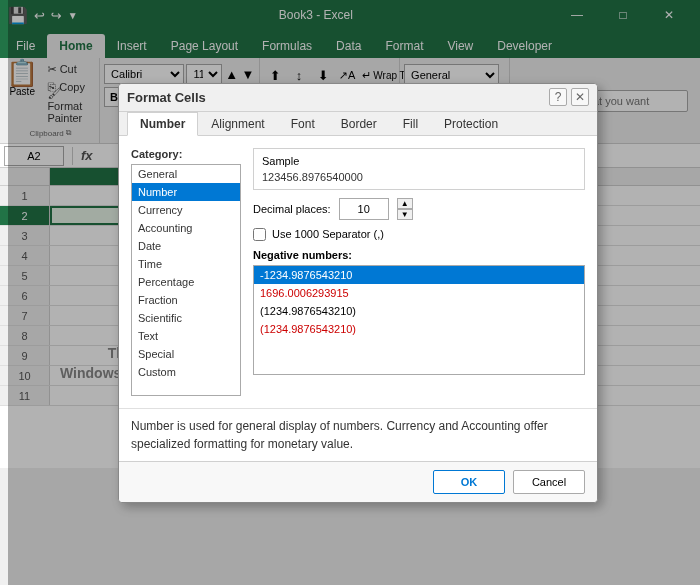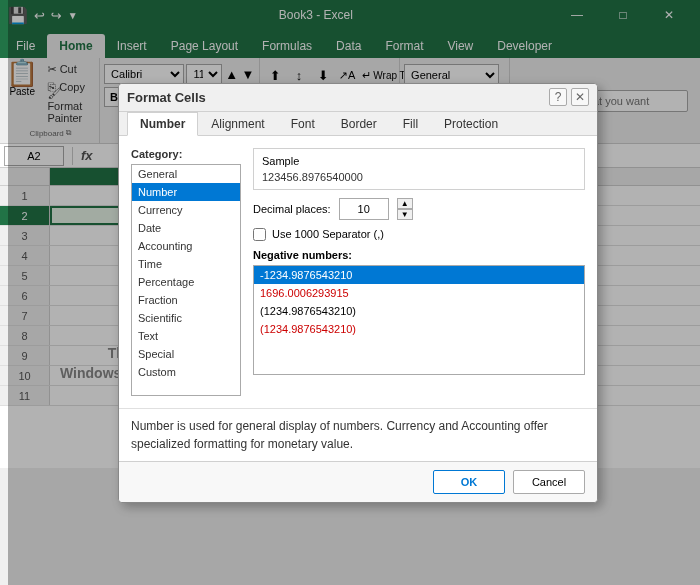--- a/index.html
+++ b/index.html
@@ -557,22 +557,22 @@
     </div>
 
     <div class="modal-body">
 
       <div class="modal-left">
         <div class="category-label">Category:</div>
         <div class="category-list">
           <div class="category-item">General</div>
           <div class="category-item selected">Number</div>
           <div class="category-item">Currency</div>
+          <div class="category-item">Accounting</div>
           <div class="category-item">Date</div>
-          <div class="category-item">Accounting</div>
           <div class="category-item">Time</div>
           <div class="category-item">Percentage</div>
           <div class="category-item">Fraction</div>
           <div class="category-item">Scientific</div>
           <div class="category-item">Text</div>
           <div class="category-item">Special</div>
           <div class="category-item">Custom</div>
         </div>
       </div>
 

